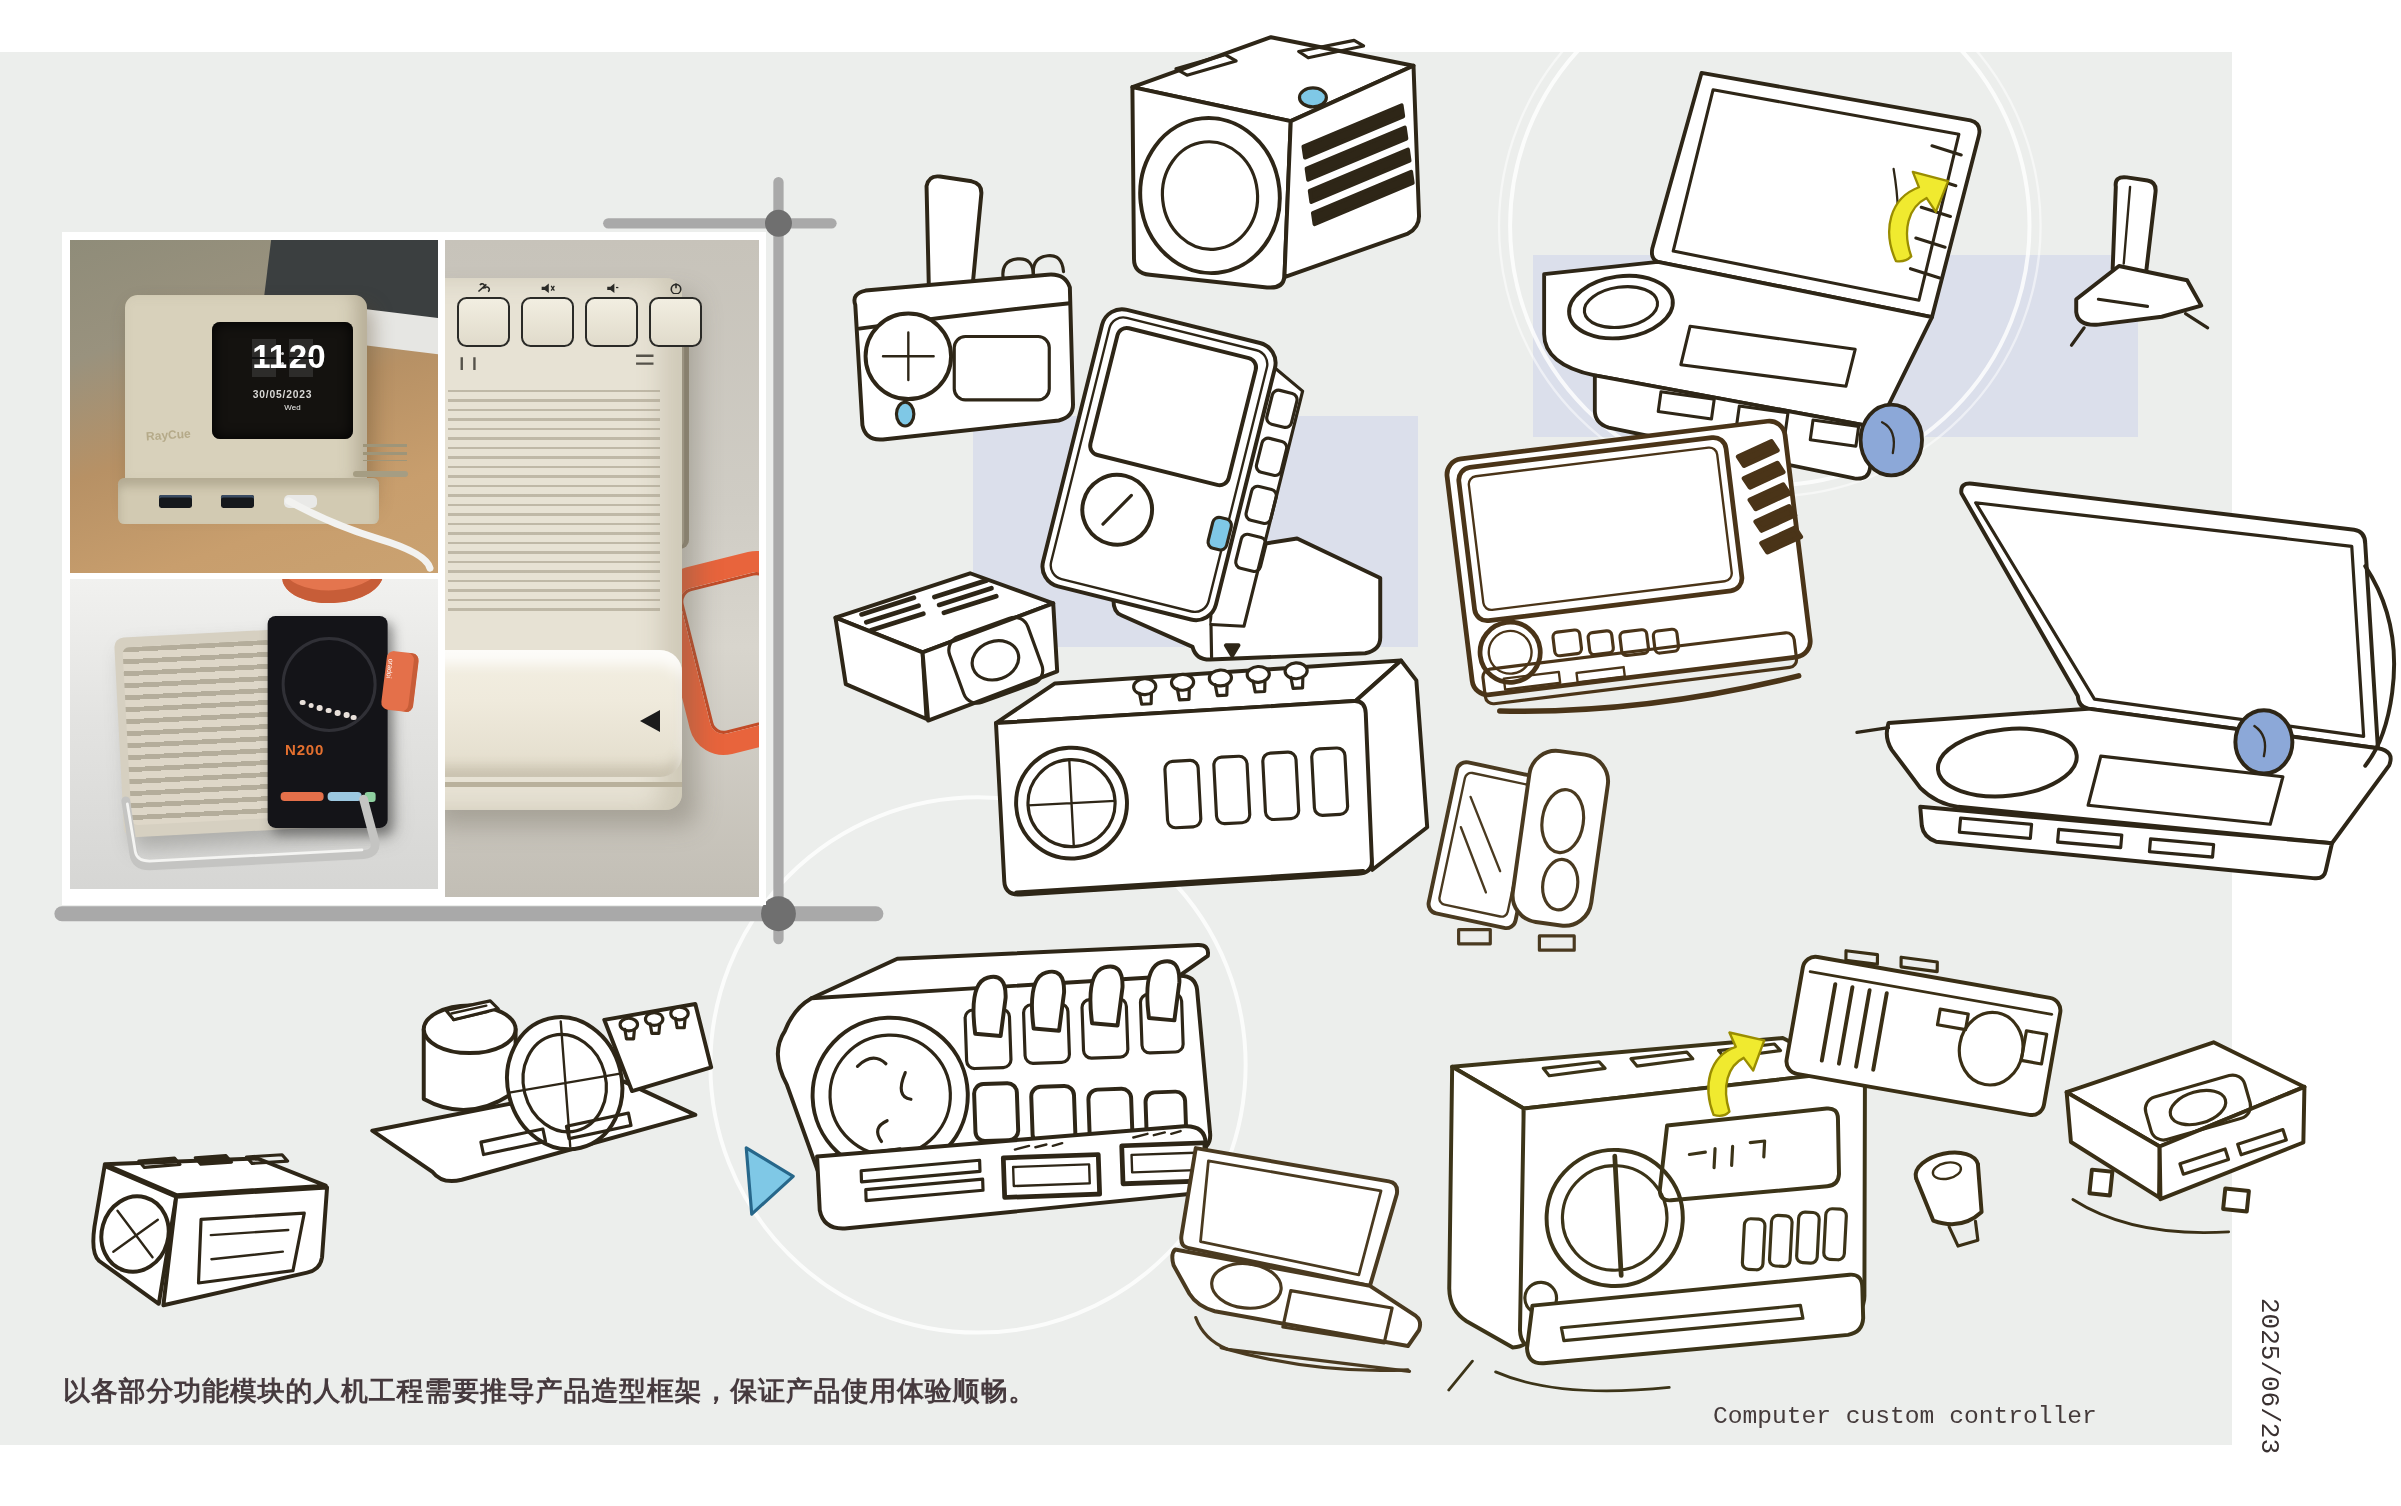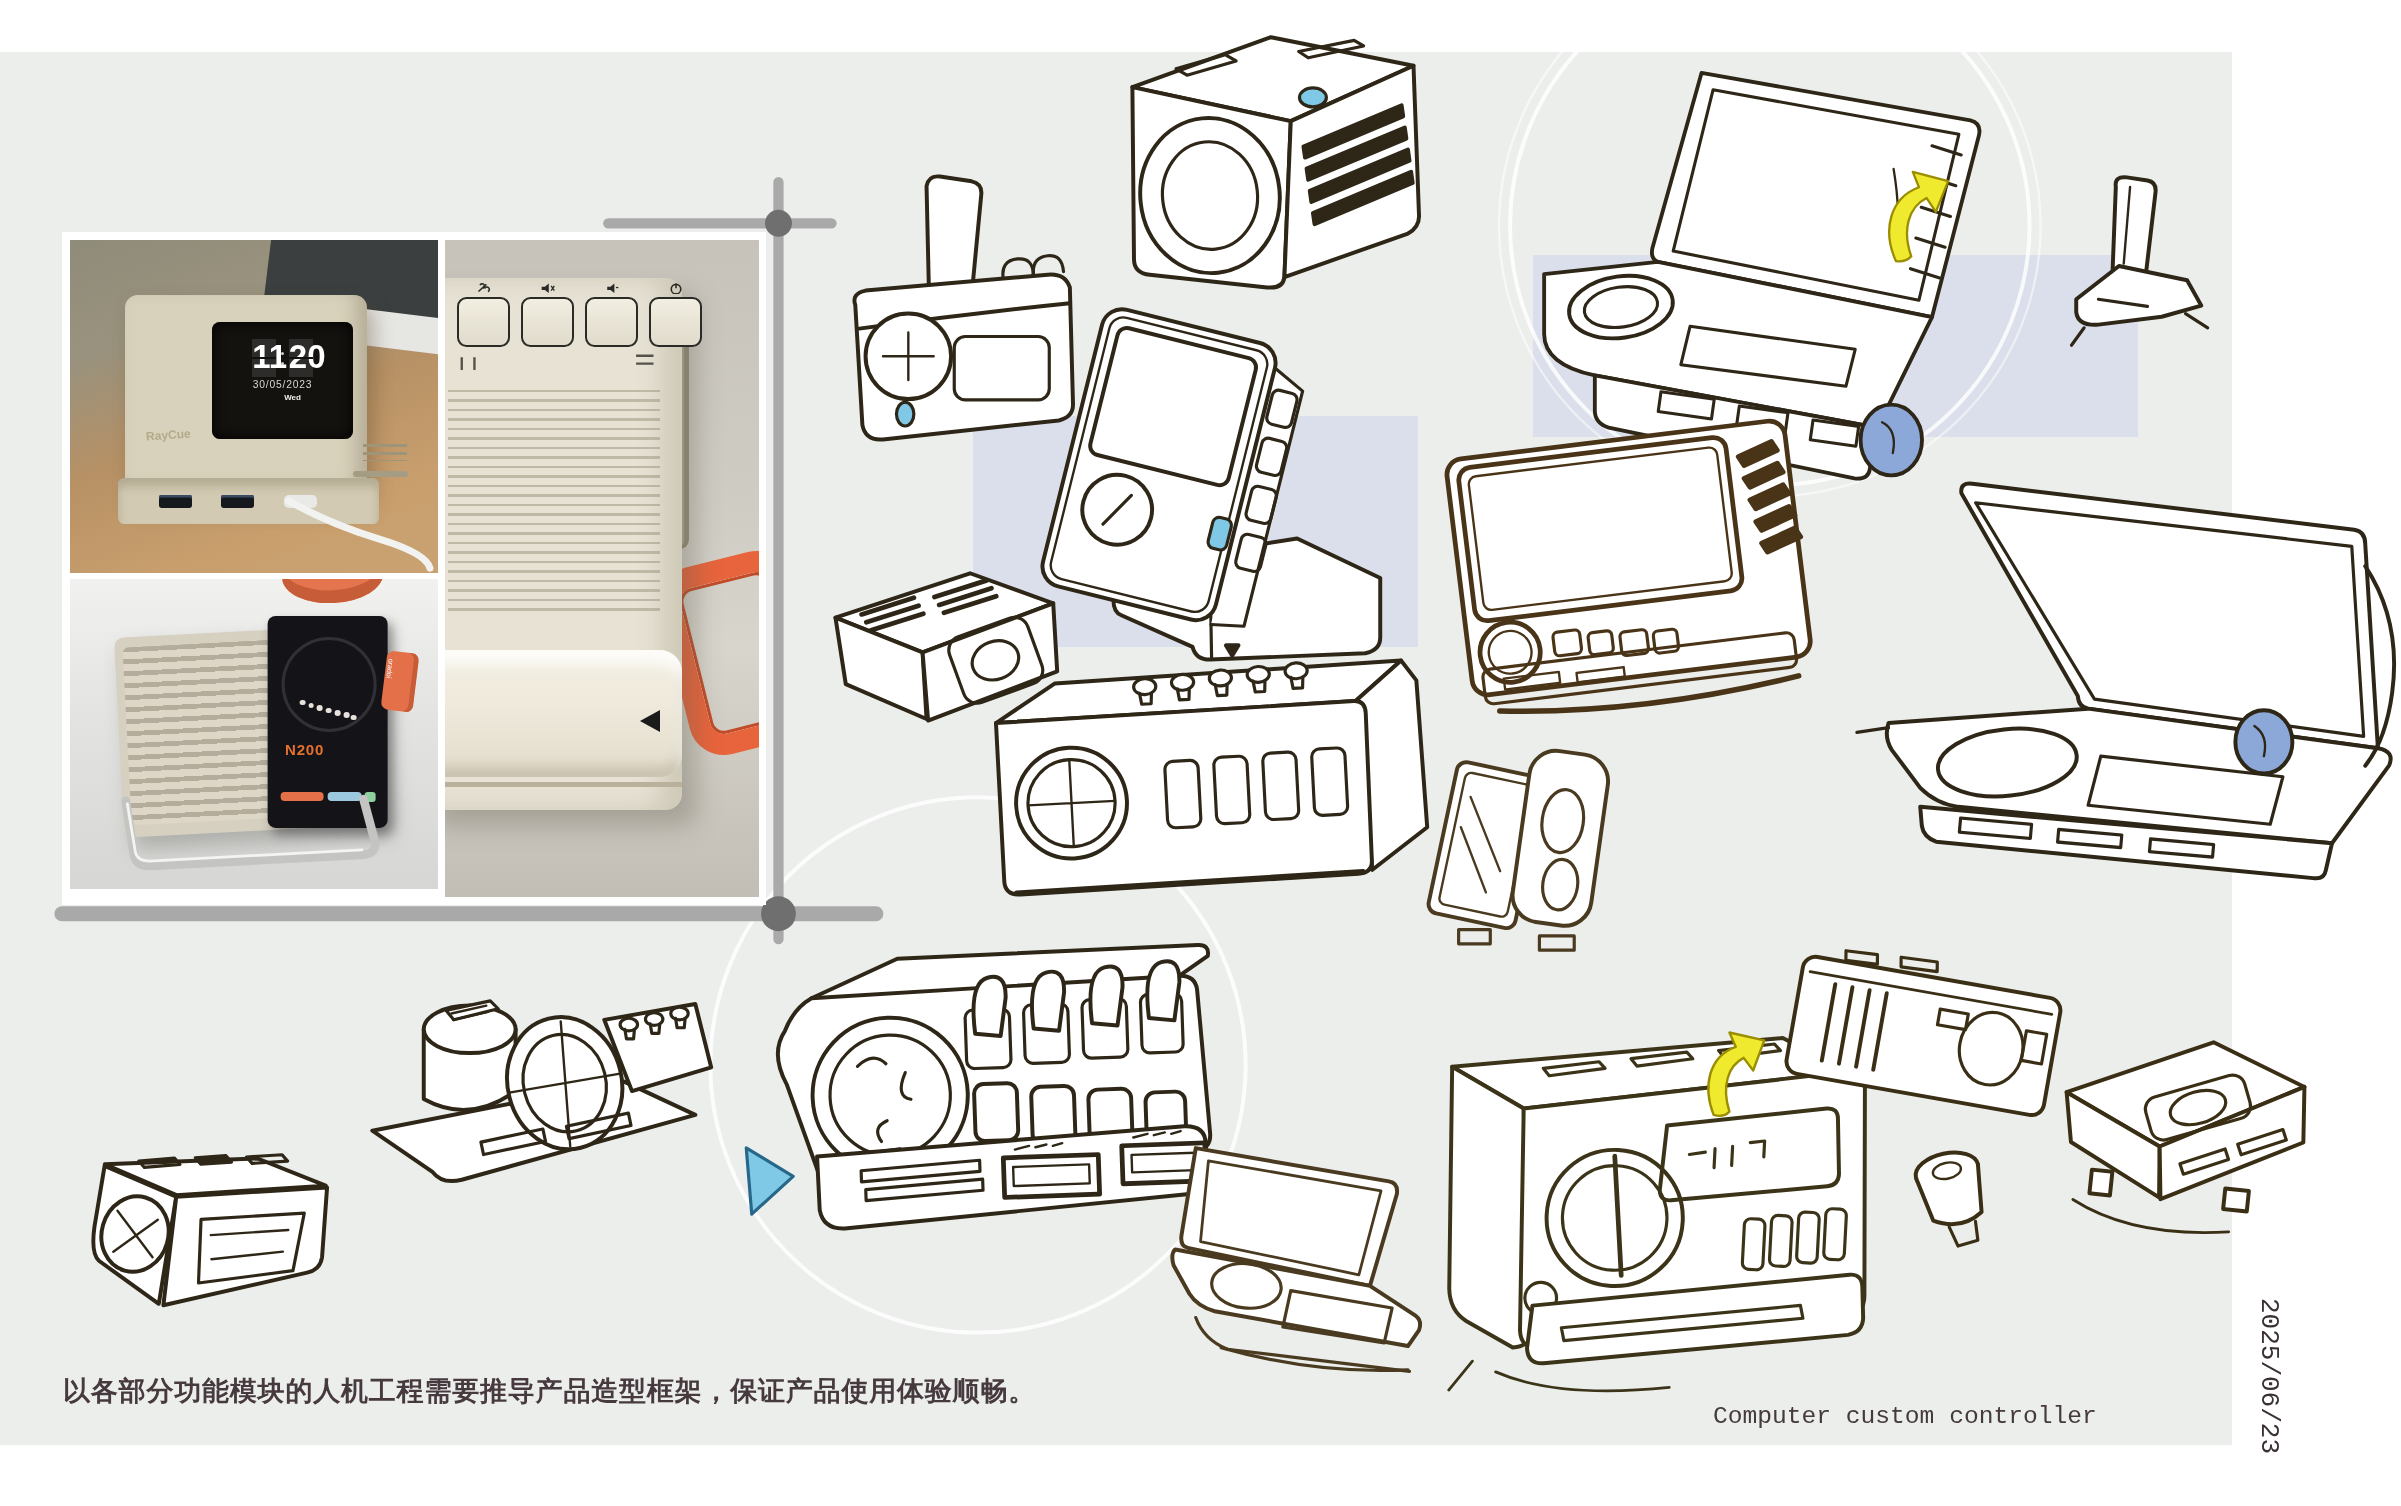--- a/index.html
+++ b/index.html
@@ -38,22 +38,22 @@
   .clock-body{left:55px;top:55px;width:242px;height:204px;background:#d8d1bb;border-radius:12.7px;
      box-shadow:inset -11px -8px 17.4px rgba(120,110,85,.35), 6.3px 11px 19px rgba(90,70,40,.35);}
   .clock-screen{left:87px;top:27px;width:141px;height:117px;background:#14120f;border-radius:8px;
      box-shadow:inset 0 0 14.3px #000;}
   .flip{display:flex;gap:3.2px;justify-content:center;margin-top:17.4px;}
   .flip .d{width:24px;height:38px;background:#2d2c2a;border-radius:0;color:#fff;font-weight:bold;
      font-size:33px;line-height:36px;text-align:center;position:relative;}
   .flip .d:after{content:"";position:absolute;left:0;top:18px;width:100%;height:1.6px;background:#111;}
   .flip .colon{width:6.3px;display:flex;flex-direction:column;justify-content:center;gap:6.3px;align-items:center;}
   .flip .colon i{width:3.2px;height:3.2px;background:#cfcfcf;border-radius:50%;}
-  .clock-date{color:#d8d8d6;font-size:10.3px;text-align:center;margin-top:2px;letter-spacing:0.8px;}
-  .clock-wday{color:#efefed;font-size:8px;text-align:center;margin-top:2.4px;font-weight:bold;margin-left:20px;}
+  .clock-date{color:#d8d8d6;font-size:10.3px;text-align:center;margin-top:12px;letter-spacing:0.8px;font-weight:bold;}
+  .clock-wday{color:#efefed;font-size:8px;text-align:center;margin-top:2.4px;font-weight:normal;margin-left:20px;}
   .clock-brand{left:20.6px;top:133px;color:#b5aa89;font-size:12px;font-weight:bold;transform:rotate(-4deg);}
   .clock-base{left:48px;top:238px;width:261px;height:46px;background:#d2cab2;border-radius:6.3px;
      box-shadow:inset 0 8px 9.5px rgba(110,100,75,.3);}
   .usb{position:absolute;top:17.4px;width:33px;height:12.7px;background:#15181c;border-radius:2.4px;
      box-shadow:inset 0 2.4px 0 #3a4c63;}
   .clock-slats{left:238px;top:149px;width:44px;height:17.4px;
      background:repeating-linear-gradient(180deg,#9e9579 0 3.2px,transparent 3.2px 8px);}
   .clock-slot{left:228px;top:176px;width:55px;height:6.3px;background:#a59d83;border-radius:3.2px;}
 
   

